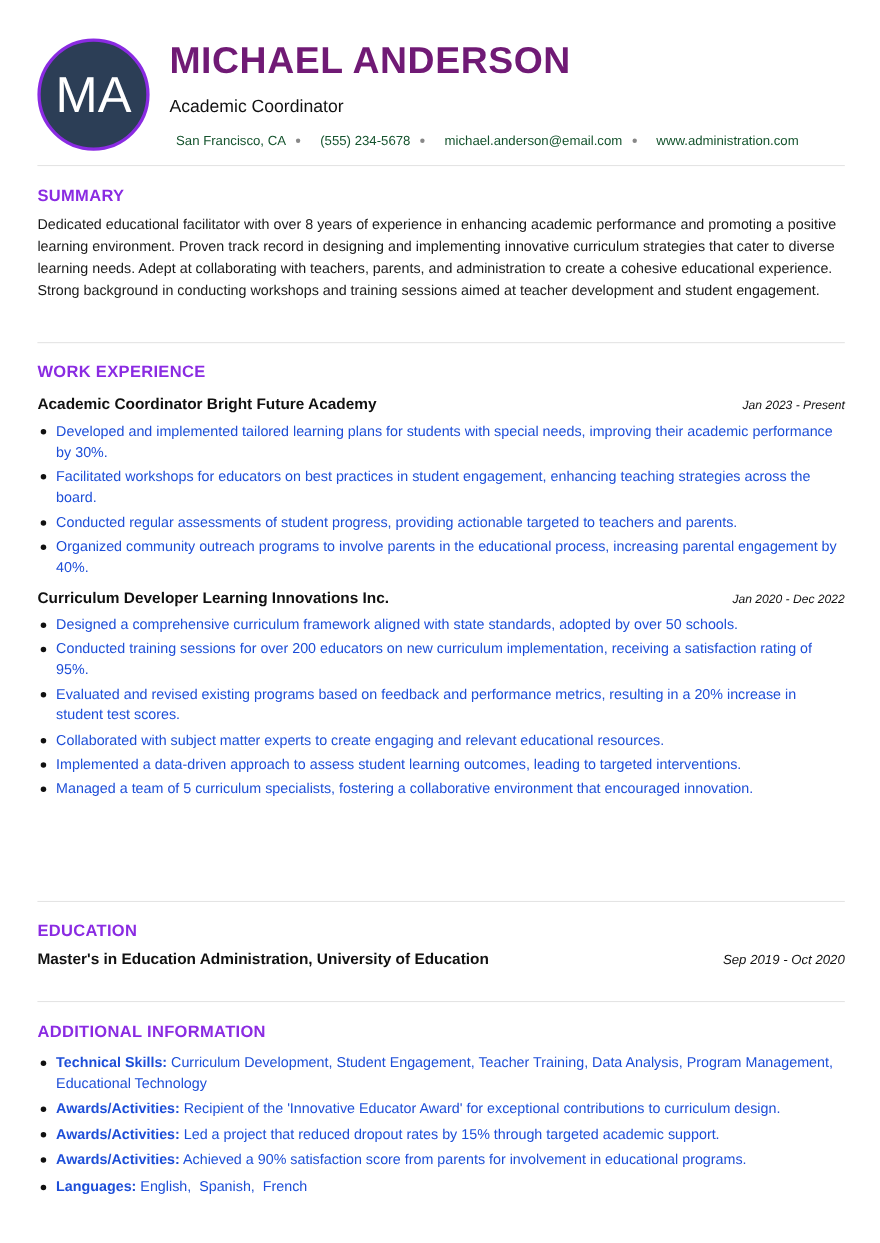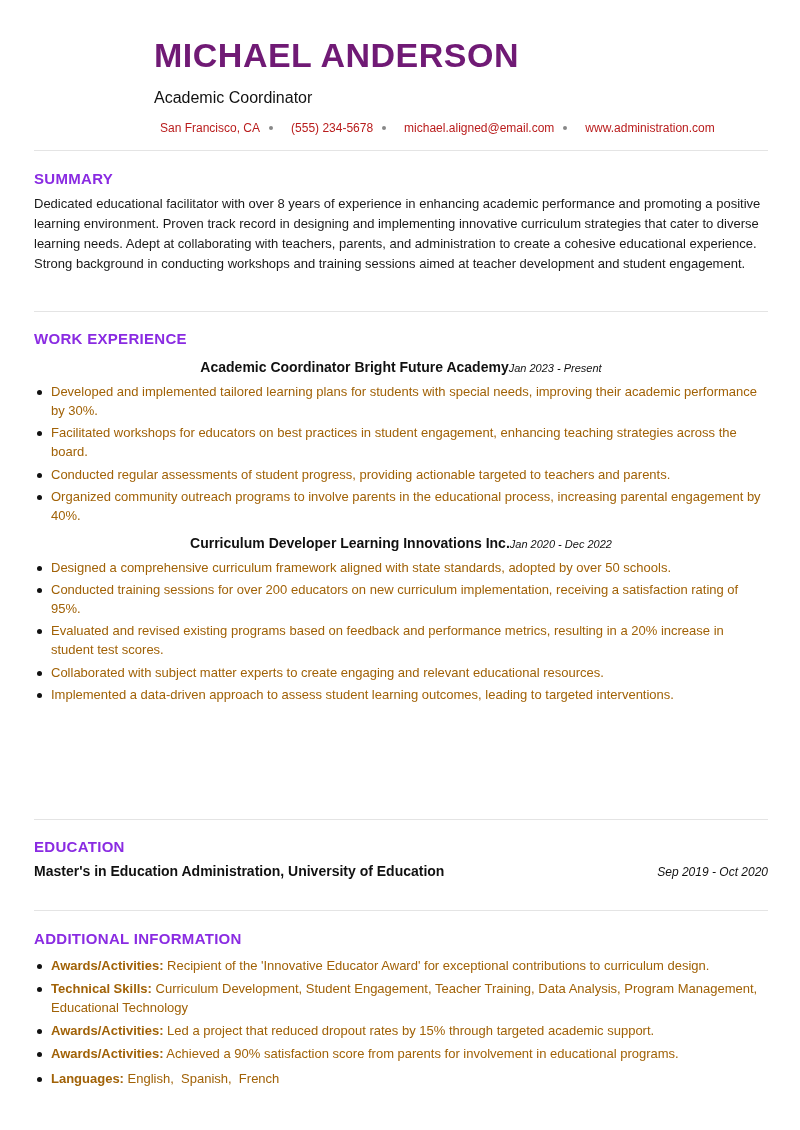--- a/index.html
+++ b/index.html
@@ -10,67 +10,70 @@
 
   .header { position: relative; height: 151px; border-bottom: 1px solid #e4e4e4; }
   .avatar {
     position: absolute; left: 0; top: 35px; width: 102px; height: 102px; border-radius: 50%;
     background: #2c3e56; border: 3px solid #8a2be2;
     display: flex; align-items: center; justify-content: center;
     color: #ffffff; font-size: 46px; font-weight: normal; letter-spacing: 0px;
   }
   .name { position: absolute; left: 120px; top: 36px; font-size: 34px; font-weight: bold; color: #701a75; letter-spacing: 0.5px; }
   .title { position: absolute; left: 120px; top: 89px; font-size: 16px; color: #111; }
-  .contacts { position: absolute; left: 126px; top: 121px; display: flex; align-items: center; font-size: 12px; color: #b91c1c; }
+  .contacts { position: absolute; left: 126px; top: 121px; display: flex; align-items: center; font-size: 12px; color: #14532d; }
   .contacts .item { display: flex; align-items: center; }
   .contacts .sep { display: inline-block; width: 4px; height: 4px; border-radius: 50%; background: #888; margin: 0 18px 0 9px; }
 
   .section { position: relative; border-bottom: 1px solid #e4e4e4; }
   .section-title { font-size: 15px; font-weight: bold; color: #8a2be2; letter-spacing: 0.3px; }
   .summary { padding-top: 19px; height: 161px; }
   .summary p { margin-top: 7px; font-size: 13px; line-height: 20px; color: #1a1a1a; padding-right: 4px; }
 
   .work { padding-top: 18px; height: 508px; }
-  .job-head { display: flex; justify-content: center; align-items: baseline; font-size: 14px; font-weight: bold; color: #111; }
+  .job-head { display: flex; justify-content: space-between; align-items: baseline; font-size: 14px; font-weight: bold; color: #111; }
   .job-date { font-size: 11px; font-style: italic; font-weight: normal; color: #111; }
   .job { margin-top: 12px; }
   .job + .job { margin-top: 10px; }
   ul.bullets { list-style: none; margin-top: 7px; }
-  ul.bullets li { position: relative; padding-left: 17px; font-size: 13px; line-height: 19px; margin-bottom: 3.3px; color: #a16207; }
+  ul.bullets li { position: relative; padding-left: 17px; font-size: 13px; line-height: 19px; margin-bottom: 3.3px; color: #1d4ed8; }
   ul.bullets li::before { content: ""; position: absolute; left: 3px; top: 8px; width: 5px; height: 5px; border-radius: 50%; background: #111; }
 
   .edu { padding-top: 18px; height: 91px; }
   .edu-row { margin-top: 8px; display: flex; justify-content: space-between; align-items: baseline; font-size: 14px; font-weight: bold; color: #111; }
   .edu-date { font-size: 12px; font-style: italic; font-weight: normal; }
 
   .additional { padding-top: 19px; border-bottom: none; }
   .additional ul.bullets { margin-top: 9px; }
   .additional ul.bullets li { margin-bottom: 4px; }
   .additional ul.bullets li.lang { margin-top: 6px; }
   .label { font-weight: bold; }
 </style>
 </head>
 <body>
 
 <div class="page">
 
   <div class="header">
+    <div class="avatar">
+      <span>MA</span>
+    </div>
     <div class="name">MICHAEL ANDERSON</div>
     <div class="title">Academic Coordinator</div>
     <div class="contacts">
       <span class="item">
         <span>San Francisco, CA</span>
         <span class="sep"></span>
       </span>
       <span class="item">
         <span>(555) 234-5678</span>
         <span class="sep"></span>
       </span>
       <span class="item">
-        <span>michael.aligned@email.com</span>
+        <span>michael.anderson@email.com</span>
         <span class="sep"></span>
       </span>
       <span class="item">
         <span>www.administration.com</span>
       </span>
     </div>
   </div>
 
   <div class="section summary">
     <div class="section-title">SUMMARY</div>
@@ -97,36 +100,37 @@
       <div class="job-head">
         <span>Curriculum Developer  Learning Innovations Inc.</span>
         <span class="job-date">Jan 2020 - Dec 2022</span>
       </div>
       <ul class="bullets">
         <li>Designed a comprehensive curriculum framework aligned with state standards, adopted by over 50 schools.</li>
         <li>Conducted training sessions for over 200 educators on new curriculum implementation, receiving a satisfaction rating of 95%.</li>
         <li>Evaluated and revised existing programs based on feedback and performance metrics, resulting in a 20% increase in student test scores.</li>
         <li>Collaborated with subject matter experts to create engaging and relevant educational resources.</li>
         <li>Implemented a data-driven approach to assess student learning outcomes, leading to targeted interventions.</li>
+        <li>Managed a team of 5 curriculum specialists, fostering a collaborative environment that encouraged innovation.</li>
       </ul>
     </div>
   </div>
 
   <div class="section edu">
     <div class="section-title">EDUCATION</div>
     <div class="edu-row">
       <span>Master's in Education Administration, University of Education</span>
       <span class="edu-date">Sep 2019 - Oct 2020</span>
     </div>
   </div>
 
   <div class="section additional">
     <div class="section-title">ADDITIONAL INFORMATION</div>
     <ul class="bullets">
+      <li><span class="label">Technical Skills:</span><span> Curriculum Development, Student Engagement, Teacher Training, Data Analysis, Program Management, Educational Technology</span></li>
       <li><span class="label">Awards/Activities:</span><span> Recipient of the 'Innovative Educator Award' for exceptional contributions to curriculum design.</span></li>
-      <li><span class="label">Technical Skills:</span><span> Curriculum Development, Student Engagement, Teacher Training, Data Analysis, Program Management, Educational Technology</span></li>
       <li><span class="label">Awards/Activities:</span><span> Led a project that reduced dropout rates by 15% through targeted academic support.</span></li>
       <li><span class="label">Awards/Activities:</span><span> Achieved a 90% satisfaction score from parents for involvement in educational programs.</span></li>
       <li class="lang"><span class="label">Languages:</span><span style="white-space: pre;"> English,  Spanish,  French</span></li>
     </ul>
   </div>
 
 </div>
 
 </body></html>

